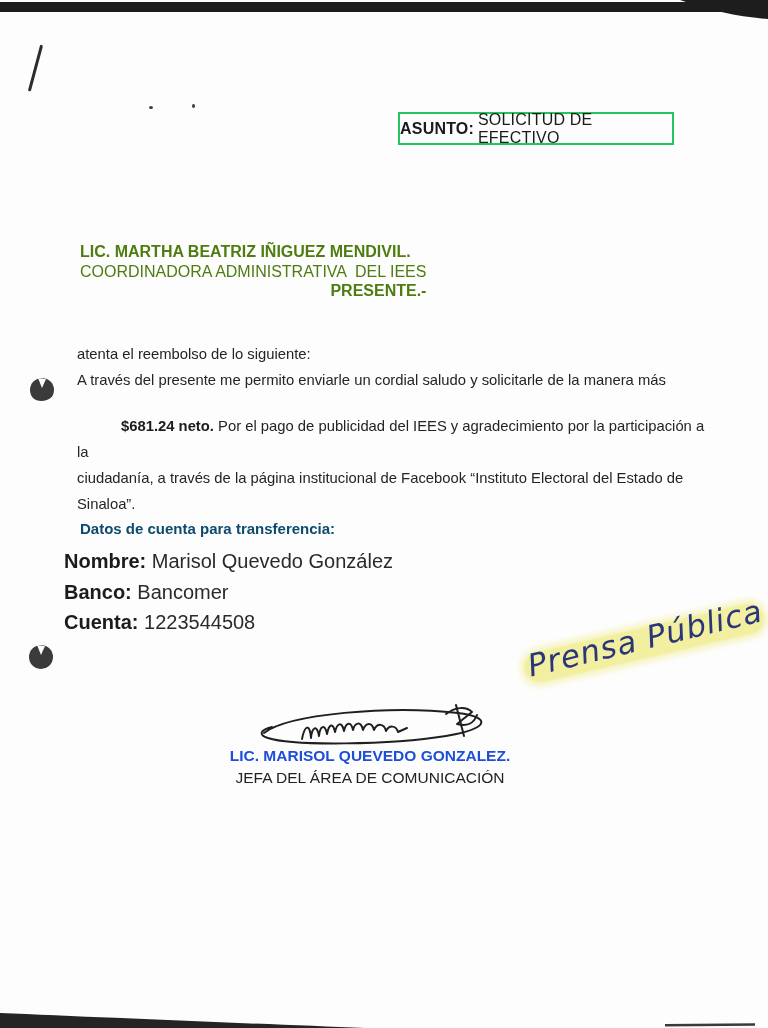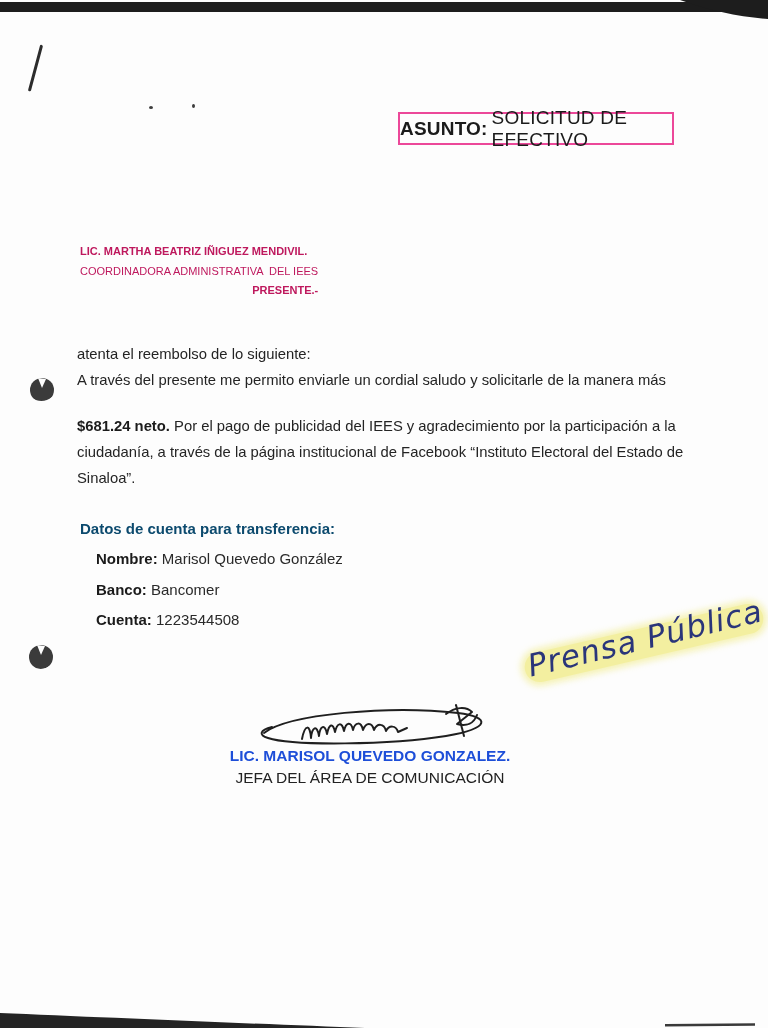--- a/index.html
+++ b/index.html
@@ -14,36 +14,36 @@
   .bottom-svg{position:absolute; left:0; bottom:0;}
   .pen-stroke{position:absolute; left:34px; top:44px; width:2.5px; height:48px;
     background:#2c2c2c; transform:rotate(15deg); border-radius:2px;}
   .speck{position:absolute; background:#3d3d3d; border-radius:50%;}
   .speck1{left:149px; top:106px; width:4px; height:3px;}
   .speck2{left:192px; top:104px; width:3px; height:4px;}
   .staple{position:absolute;}
   
   .subject-box{
     position:absolute; left:398px; top:112px; width:272px; height:29px;
-    border:2px solid #ec4899; display:flex; align-items:center; justify-content:center;
-    font-size:19px; letter-spacing:.2px; color:#1b1b1b; background:#fdfdfd;
+    border:2px solid #22c55e; display:flex; align-items:center; justify-content:center;
+    font-size:16px; letter-spacing:.2px; color:#1b1b1b; background:#fdfdfd;
   }
   .subject-box b{font-weight:bold; margin-right:4px;}
   
   .dateline{position:absolute; right:103px; top:171px; font-size:17px; color:#1d1d1d;}
-  .recipient{position:absolute; left:80px; top:242px; font-size:11px; line-height:19.5px; color:#be185d;}
+  .recipient{position:absolute; left:80px; top:242px; font-size:16px; line-height:19.5px; color:#4d7c0f;}
   .recipient .rname{font-weight:bold;}
   .recipient .rtitle{white-space:pre-wrap;}
   .recipient .rsal{font-weight:bold;text-align:right;}
   .para{position:absolute; left:77px; font-size:14.8px; line-height:26px; color:#242424; width:640px;}
   .para-intro{top:341px;}
   .para-amount{top:413px;}
-  .para b{font-weight:bold; color:#1b1b1b;}
+  .para b{font-weight:bold; color:#1b1b1b;margin-left:44px;}
   .acct-heading{position:absolute; left:80px; top:520px; font-size:15px; font-weight:bold; color:#0c4a6e;}
-  .acct-row{position:absolute; left:96px; font-size:15px; color:#2a2a2a;}
+  .acct-row{position:absolute; left:64px; font-size:20px; color:#2a2a2a;}
   .acct-row b{font-weight:bold; color:#1b1b1b;}
   .acct-row.r0{top:550px;} .acct-row.r1{top:581px;} .acct-row.r2{top:611px;} .acct-row.r3{top:641px;}
   
   .annotation{position:absolute; left:520px; top:592px; width:250px; height:108px;}
   .hl-band{
     position:absolute; left:2px; top:36px; width:244px; height:30px;
     background:#f3efa0; border-radius:16px; transform:rotate(-13deg);
     box-shadow:0 0 6px 4px rgba(243,239,160,.75);
   }
   .hw-text{

